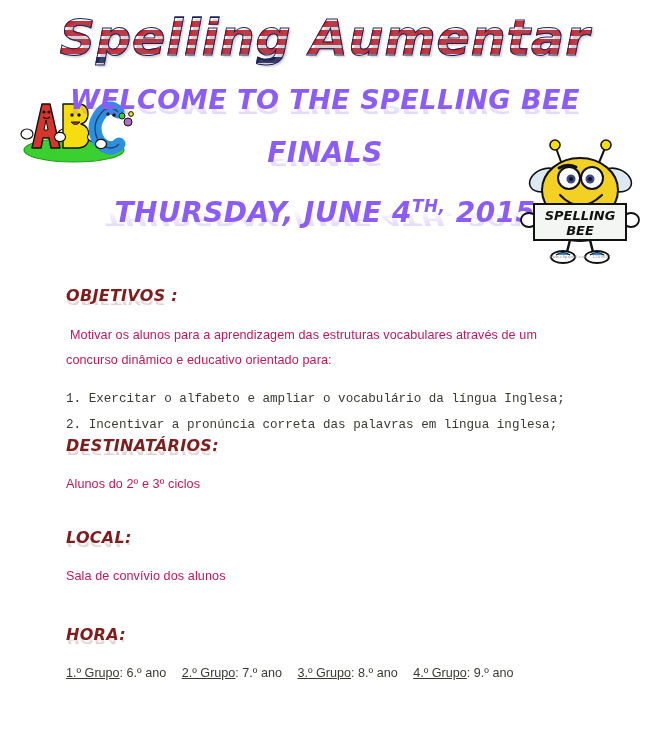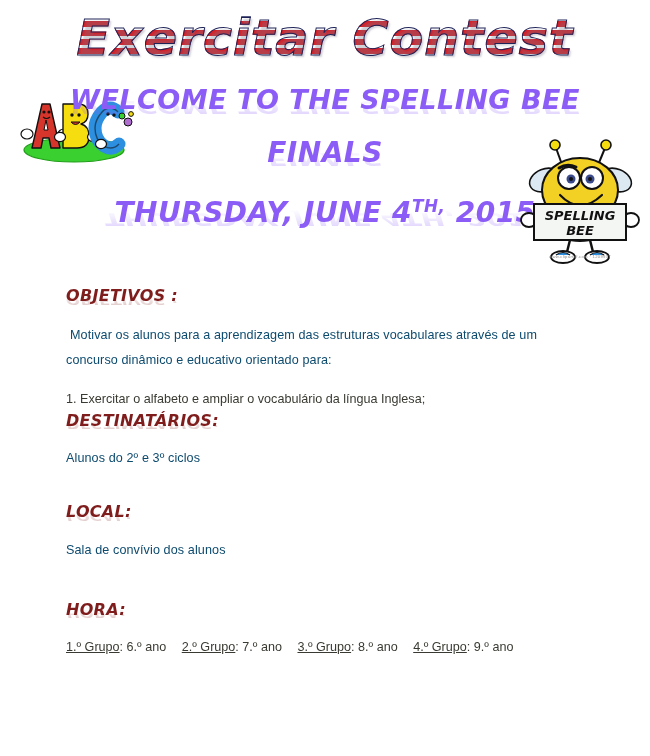--- a/index.html
+++ b/index.html
@@ -175,32 +175,32 @@
   }
 
   .head-objetivos   { margin-top: 8px;  }
   .head-destinatarios { }
   .head-local       { margin-top: 36px; }
   .head-hora        { margin-top: 42px; }
 
   .body-text {
     font-family: "Liberation Sans", sans-serif;
     font-size: 12.6px;
-    color: #0c4a6e;
+    color: #be185d;
     line-height: 2.05;
     letter-spacing: 0.1px;
   }
   .body-text.lead { text-indent: 4px; margin-top: 10px; }
   .body-text.simple { margin-top: 12px; line-height: 1.5; }
 
   .obj-list {
     margin: 0;
     padding: 0;
     list-style: none;
-    font-family: Liberation Sans, sans-serif;
+    font-family: Liberation Mono, monospace;
     font-size: 12.6px;
     color: #3a3a32;
     line-height: 2.05;
   }
 
   .groups-line {
     margin-top: 14px;
     font-family: "Liberation Sans", sans-serif;
     font-size: 12.6px;
     color: #3a3a32;
@@ -214,21 +214,21 @@
     text-decoration: underline;
   }
 </style>
 </head>
 <body>
 
 <div class="page">
 
   <div class="header">
 
-    <div class="main-title">Exercitar Contest</div>
+    <div class="main-title">Spelling Aumentar</div>
 
     <div class="abc-art">
       <svg viewBox="0 0 128 82" width="128" height="82">
 
         <ellipse cx="66" cy="68" rx="50" ry="12" fill="#3ad02f" stroke="#1f9e18" stroke-width="1.2"></ellipse>
 
         <g>
           <path d="M24 66 L34 22 L42 22 L52 66 L43 66 L41 56 L35 56 L33 66 Z" fill="#d6352b" stroke="#111" stroke-width="1.4" stroke-linejoin="round"></path>
           <path d="M36 48 L40 48 L38 38 Z" fill="#ffffff" stroke="#111" stroke-width="1"></path>
 
@@ -337,20 +337,21 @@
 
     <div class="section-head head-objetivos">
       <span class="rl-main">OBJETIVOS :</span>
       <span class="rl-echo" aria-hidden="true">OBJETIVOS :</span>
     </div>
 
     <p class="body-text lead">Motivar os alunos para a aprendizagem das estruturas vocabulares através de um concurso dinâmico e educativo orientado para:</p>
 
     <ul class="obj-list">
       <li>1. Exercitar o alfabeto e ampliar o vocabulário da língua Inglesa;</li>
+      <li>2. Incentivar a pronúncia correta das palavras em língua inglesa;</li>
     </ul>
 
     <div class="section-head head-destinatarios">
       <span class="rl-main">DESTINATÁRIOS:</span>
       <span class="rl-echo" aria-hidden="true">DESTINATÁRIOS:</span>
     </div>
     <p class="body-text simple">Alunos do 2º e 3º ciclos</p>
 
     <div class="section-head head-local">
       <span class="rl-main">LOCAL:</span>

